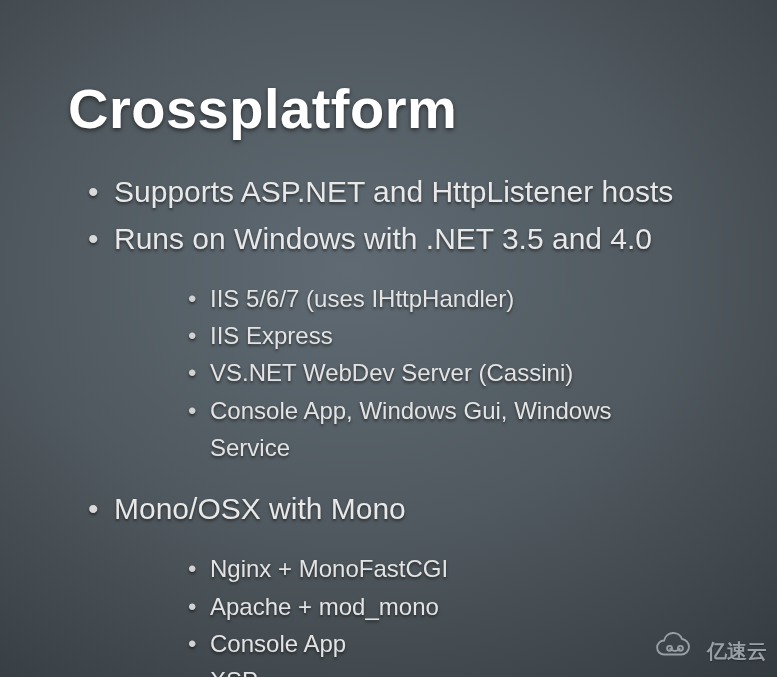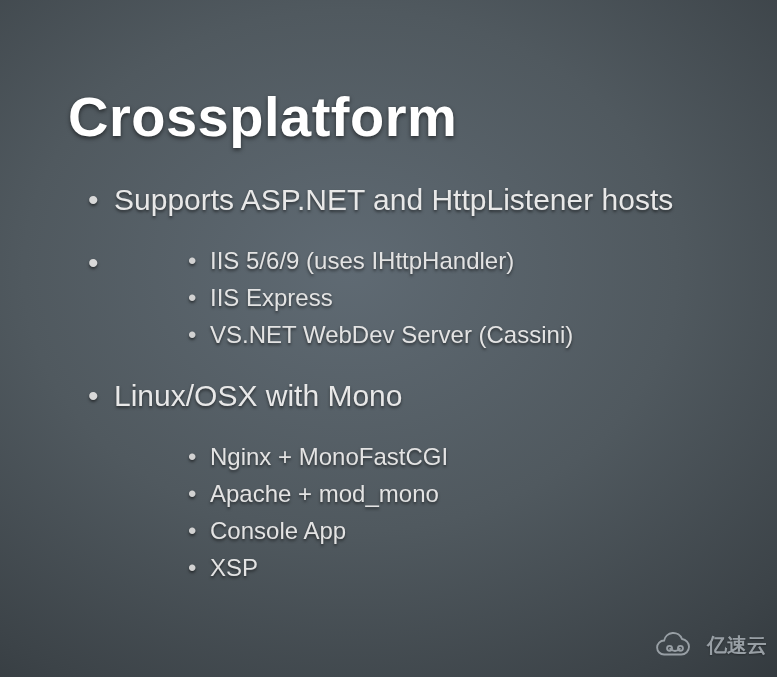--- a/index.html
+++ b/index.html
@@ -22,21 +22,21 @@
       #1c2023 100%);
     color: #e7e7e7;
     padding: 72px 50px 40px 68px;
     position: relative;
   }
   .title {
     font-size: 56px;
     font-weight: 700;
     letter-spacing: 0.5px;
     color: #ffffff;
-    margin: 12px 0 28px 0;
+    margin: 4px 0 28px 0;
     text-shadow: 0 2px 4px rgba(0,0,0,0.55);
   }
   ul {
     margin: 16px;
     padding: 0;
     list-style: none;
   }
   li {
     position: relative;
   }
@@ -73,21 +73,21 @@
     position: absolute;
     left: 0;
     color: #d2d2d2;
     font-size: 24px;
   }
   .watermark {
     position: absolute;
     right: 10px;
     bottom: 12px;
     display: flex;
-    align-items: flex-start;
+    align-items: flex-end;
     gap: 6px;
     color: #a9b0b6;
     font-family: Arial, sans-serif;
     font-size: 20px;
     font-weight: 600;
     opacity: 0.85;
     text-shadow: 0 1px 2px rgba(0,0,0,0.4);
   }
   .watermark svg {
     width: 52px;
@@ -101,35 +101,39 @@
 
   <h1 class="title">Crossplatform</h1>
 
   <ul>
 
     <li class="lvl1">
       <span>Supports ASP.NET and HttpListener hosts</span>
     </li>
 
     <li class="lvl1">
+      <span>Runs on Windows with .NET 3.5 and 4.0</span>
       <ul class="lvl2-wrap">
         <li class="lvl2">
-          <span>IIS 5/6/9 (uses IHttpHandler)</span>
+          <span>IIS 5/6/7 (uses IHttpHandler)</span>
         </li>
         <li class="lvl2">
           <span>IIS Express</span>
         </li>
         <li class="lvl2">
           <span>VS.NET WebDev Server (Cassini)</span>
         </li>
+        <li class="lvl2">
+          <span>Console App, Windows Gui, Windows Service</span>
+        </li>
       </ul>
     </li>
 
     <li class="lvl1">
-      <span>Linux/OSX with Mono</span>
+      <span>Mono/OSX with Mono</span>
       <ul class="lvl2-wrap">
         <li class="lvl2">
           <span>Nginx + MonoFastCGI</span>
         </li>
         <li class="lvl2">
           <span>Apache + mod_mono</span>
         </li>
         <li class="lvl2">
           <span>Console App</span>
         </li>

